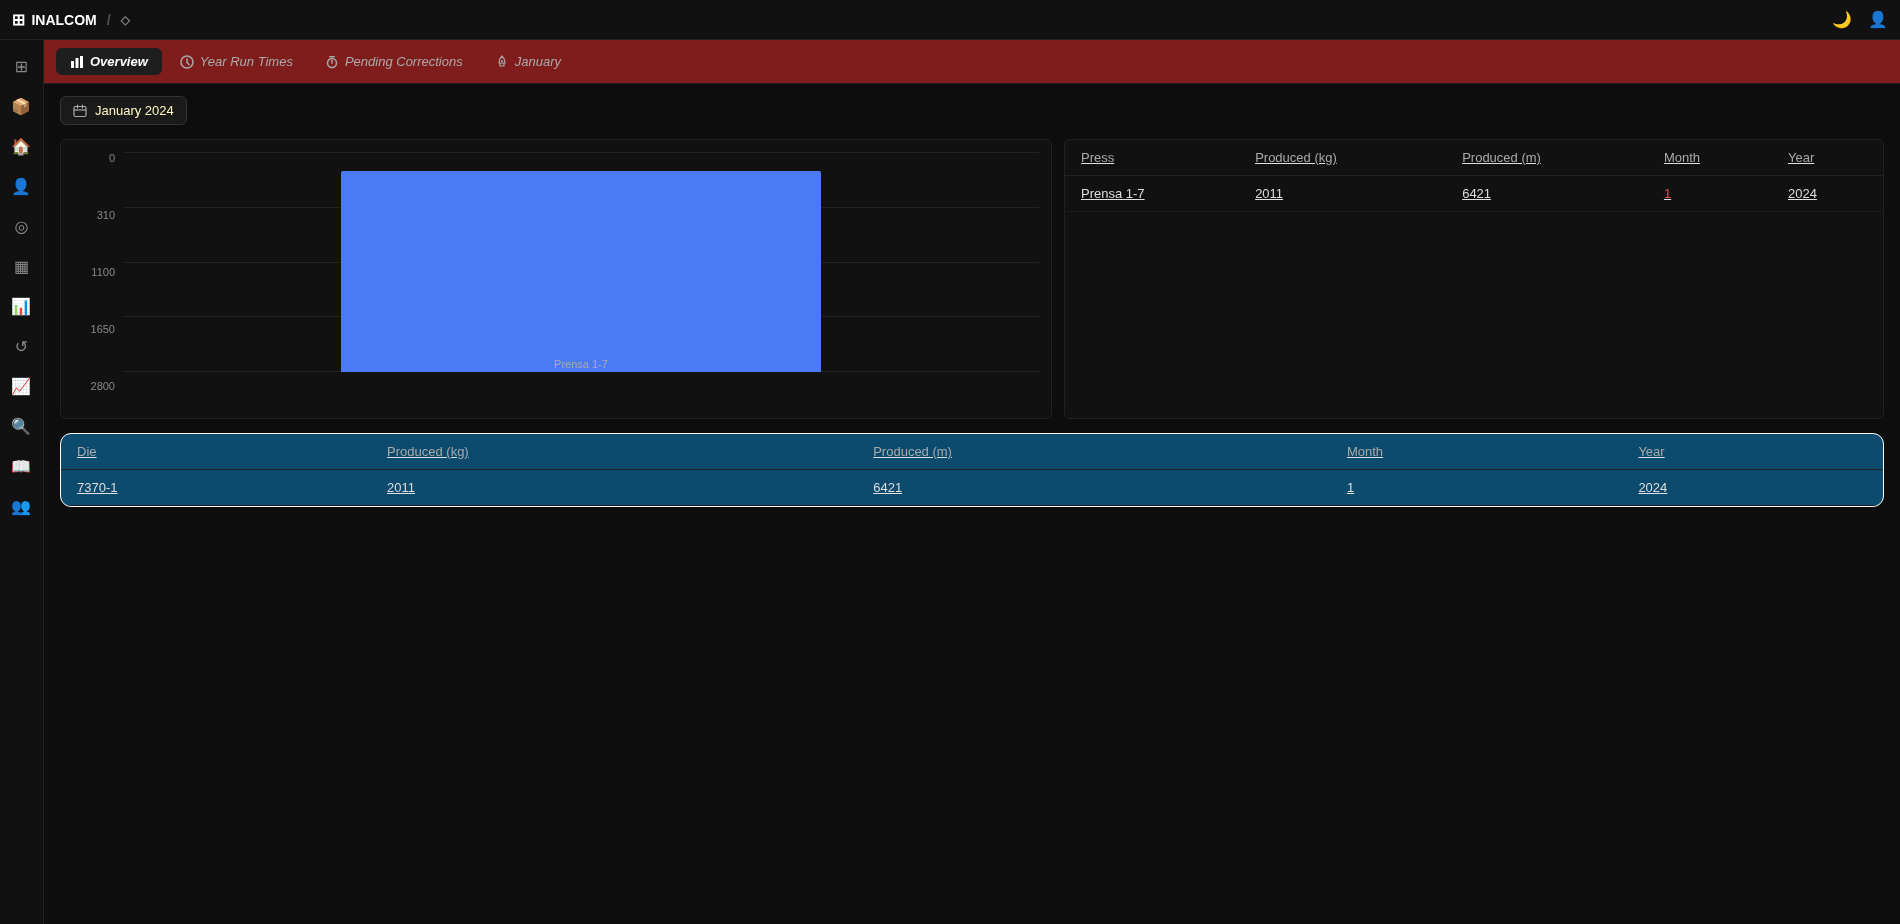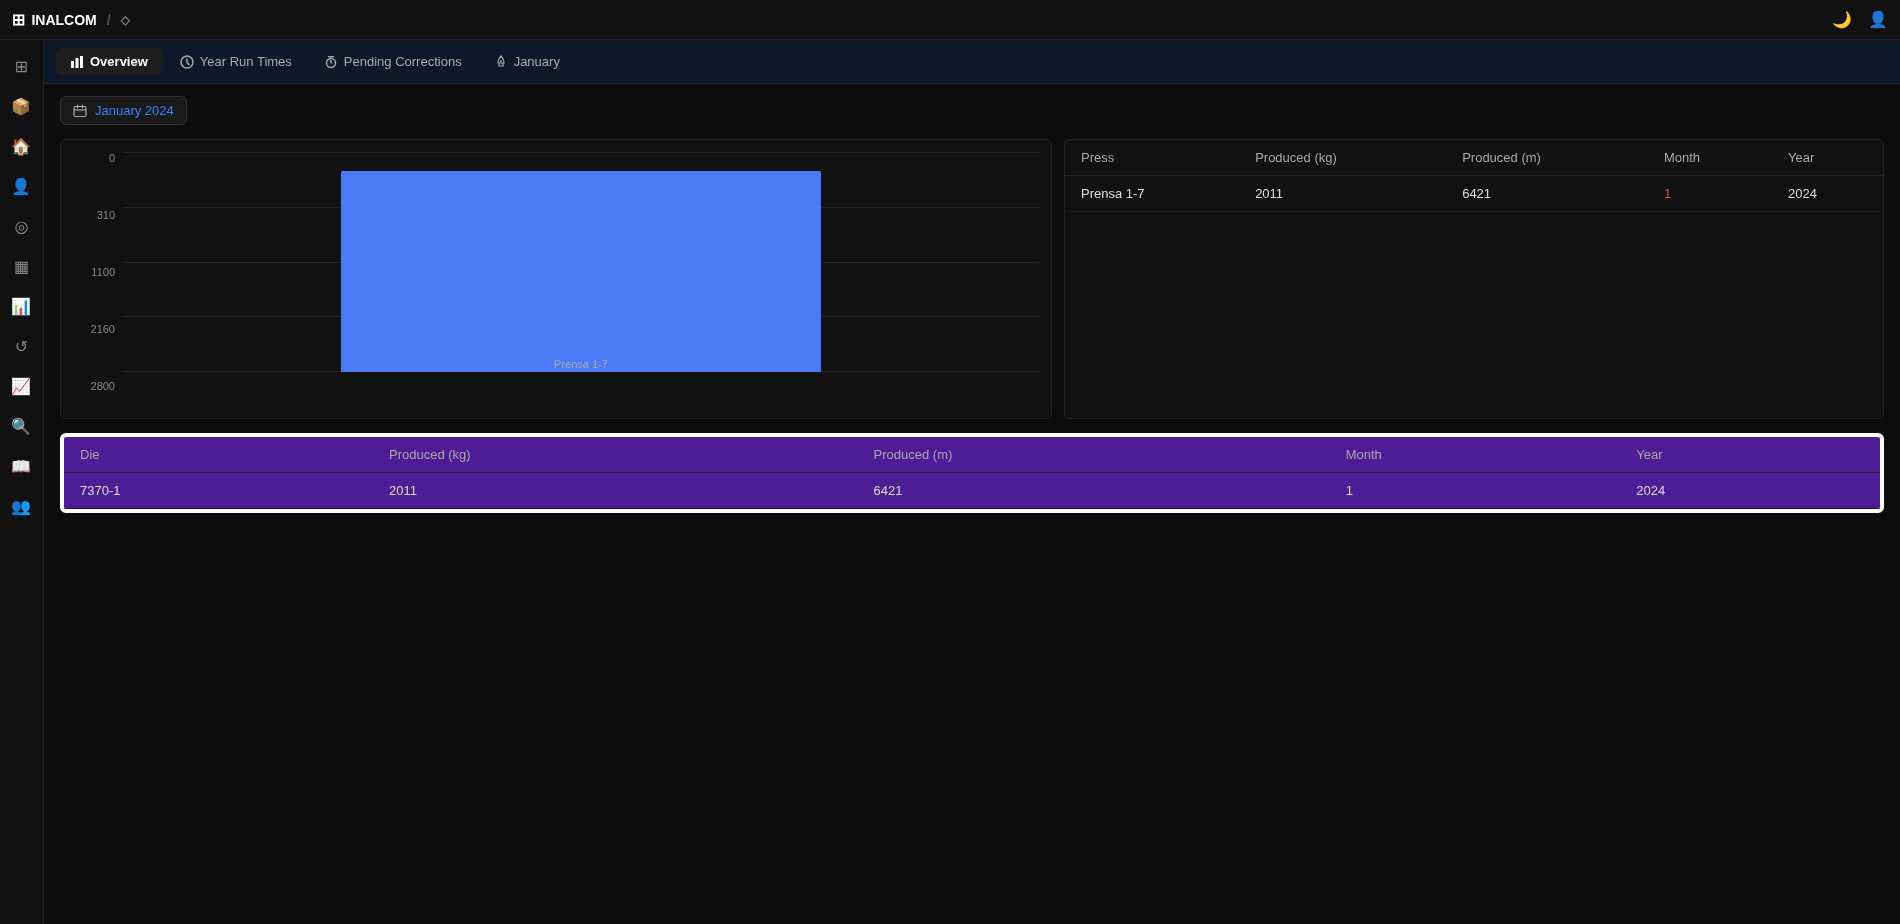--- a/index.html
+++ b/index.html
@@ -79,21 +79,22 @@
       overflow: hidden;
     }
 
     
     .tabbar {
       display: flex;
       align-items: center;
       padding: 8px 12px;
       gap: 4px;
       border-bottom: 1px solid #222;
-      background: #0f172a;
+      background: #7f1d1d;
+      font-style: italic;
     }
     .tab {
       display: flex;
       align-items: center;
       gap: 6px;
       padding: 6px 14px;
       border-radius: 6px;
       cursor: pointer;
       color: #aaa;
       font-size: 13px;
@@ -116,21 +117,21 @@
       display: inline-flex;
       align-items: center;
       gap: 8px;
       background: #1a1a1a;
       border: 1px solid #333;
       border-radius: 6px;
       padding: 6px 12px;
       cursor: pointer;
       margin-bottom: 14px;
       font-size: 13px;
-      color: #3b82f6;
+      color: #fef9c3;
     }
 
     
     .charts-row {
       display: flex;
       gap: 12px;
       margin-bottom: 14px;
     }
 
     
@@ -190,20 +191,21 @@
     .table-panel {
       width: 820px;
       background: #111;
       border: 1px solid #222;
       border-radius: 6px;
       overflow: hidden;
     }
     .data-table {
       width: 100%;
       border-collapse: collapse;
+      text-decoration: underline;
     }
     .data-table th {
       padding: 10px 16px;
       text-align: left;
       font-weight: 500;
       color: #aaa;
       border-bottom: 1px solid #222;
       font-size: 13px;
     }
     .data-table td {
@@ -211,23 +213,23 @@
       border-bottom: 1px solid #1a1a1a;
       font-size: 13px;
       color: #ddd;
     }
     .data-table td.month-highlight {
       color: #e05050;
     }
 
     
     .bottom-table-panel {
-      background: #4c1d95;
-      border: 4px solid #ffffff;
-      border-radius: 6px;
+      background: #0c4a6e;
+      border: 1px solid #ffffff;
+      border-radius: 11px;
       overflow: hidden;
     }
 
     
     .grid-lines {
       position: absolute;
       top: 0;
       left: 0;
       right: 0;
       bottom: 20px;
@@ -324,21 +326,21 @@
       </div>
 
       
       <div class="charts-row">
 
         <div class="chart-panel">
           <div class="chart-area">
 
             <div class="y-axis">
               <span>2800</span>
-              <span>2160</span>
+              <span>1650</span>
               <span>1100</span>
               <span>310</span>
               <span>0</span>
             </div>
 
             <div class="chart-body">
 
               <div class="grid-lines">
                 <div class="grid-line"></div>
                 <div class="grid-line"></div>

